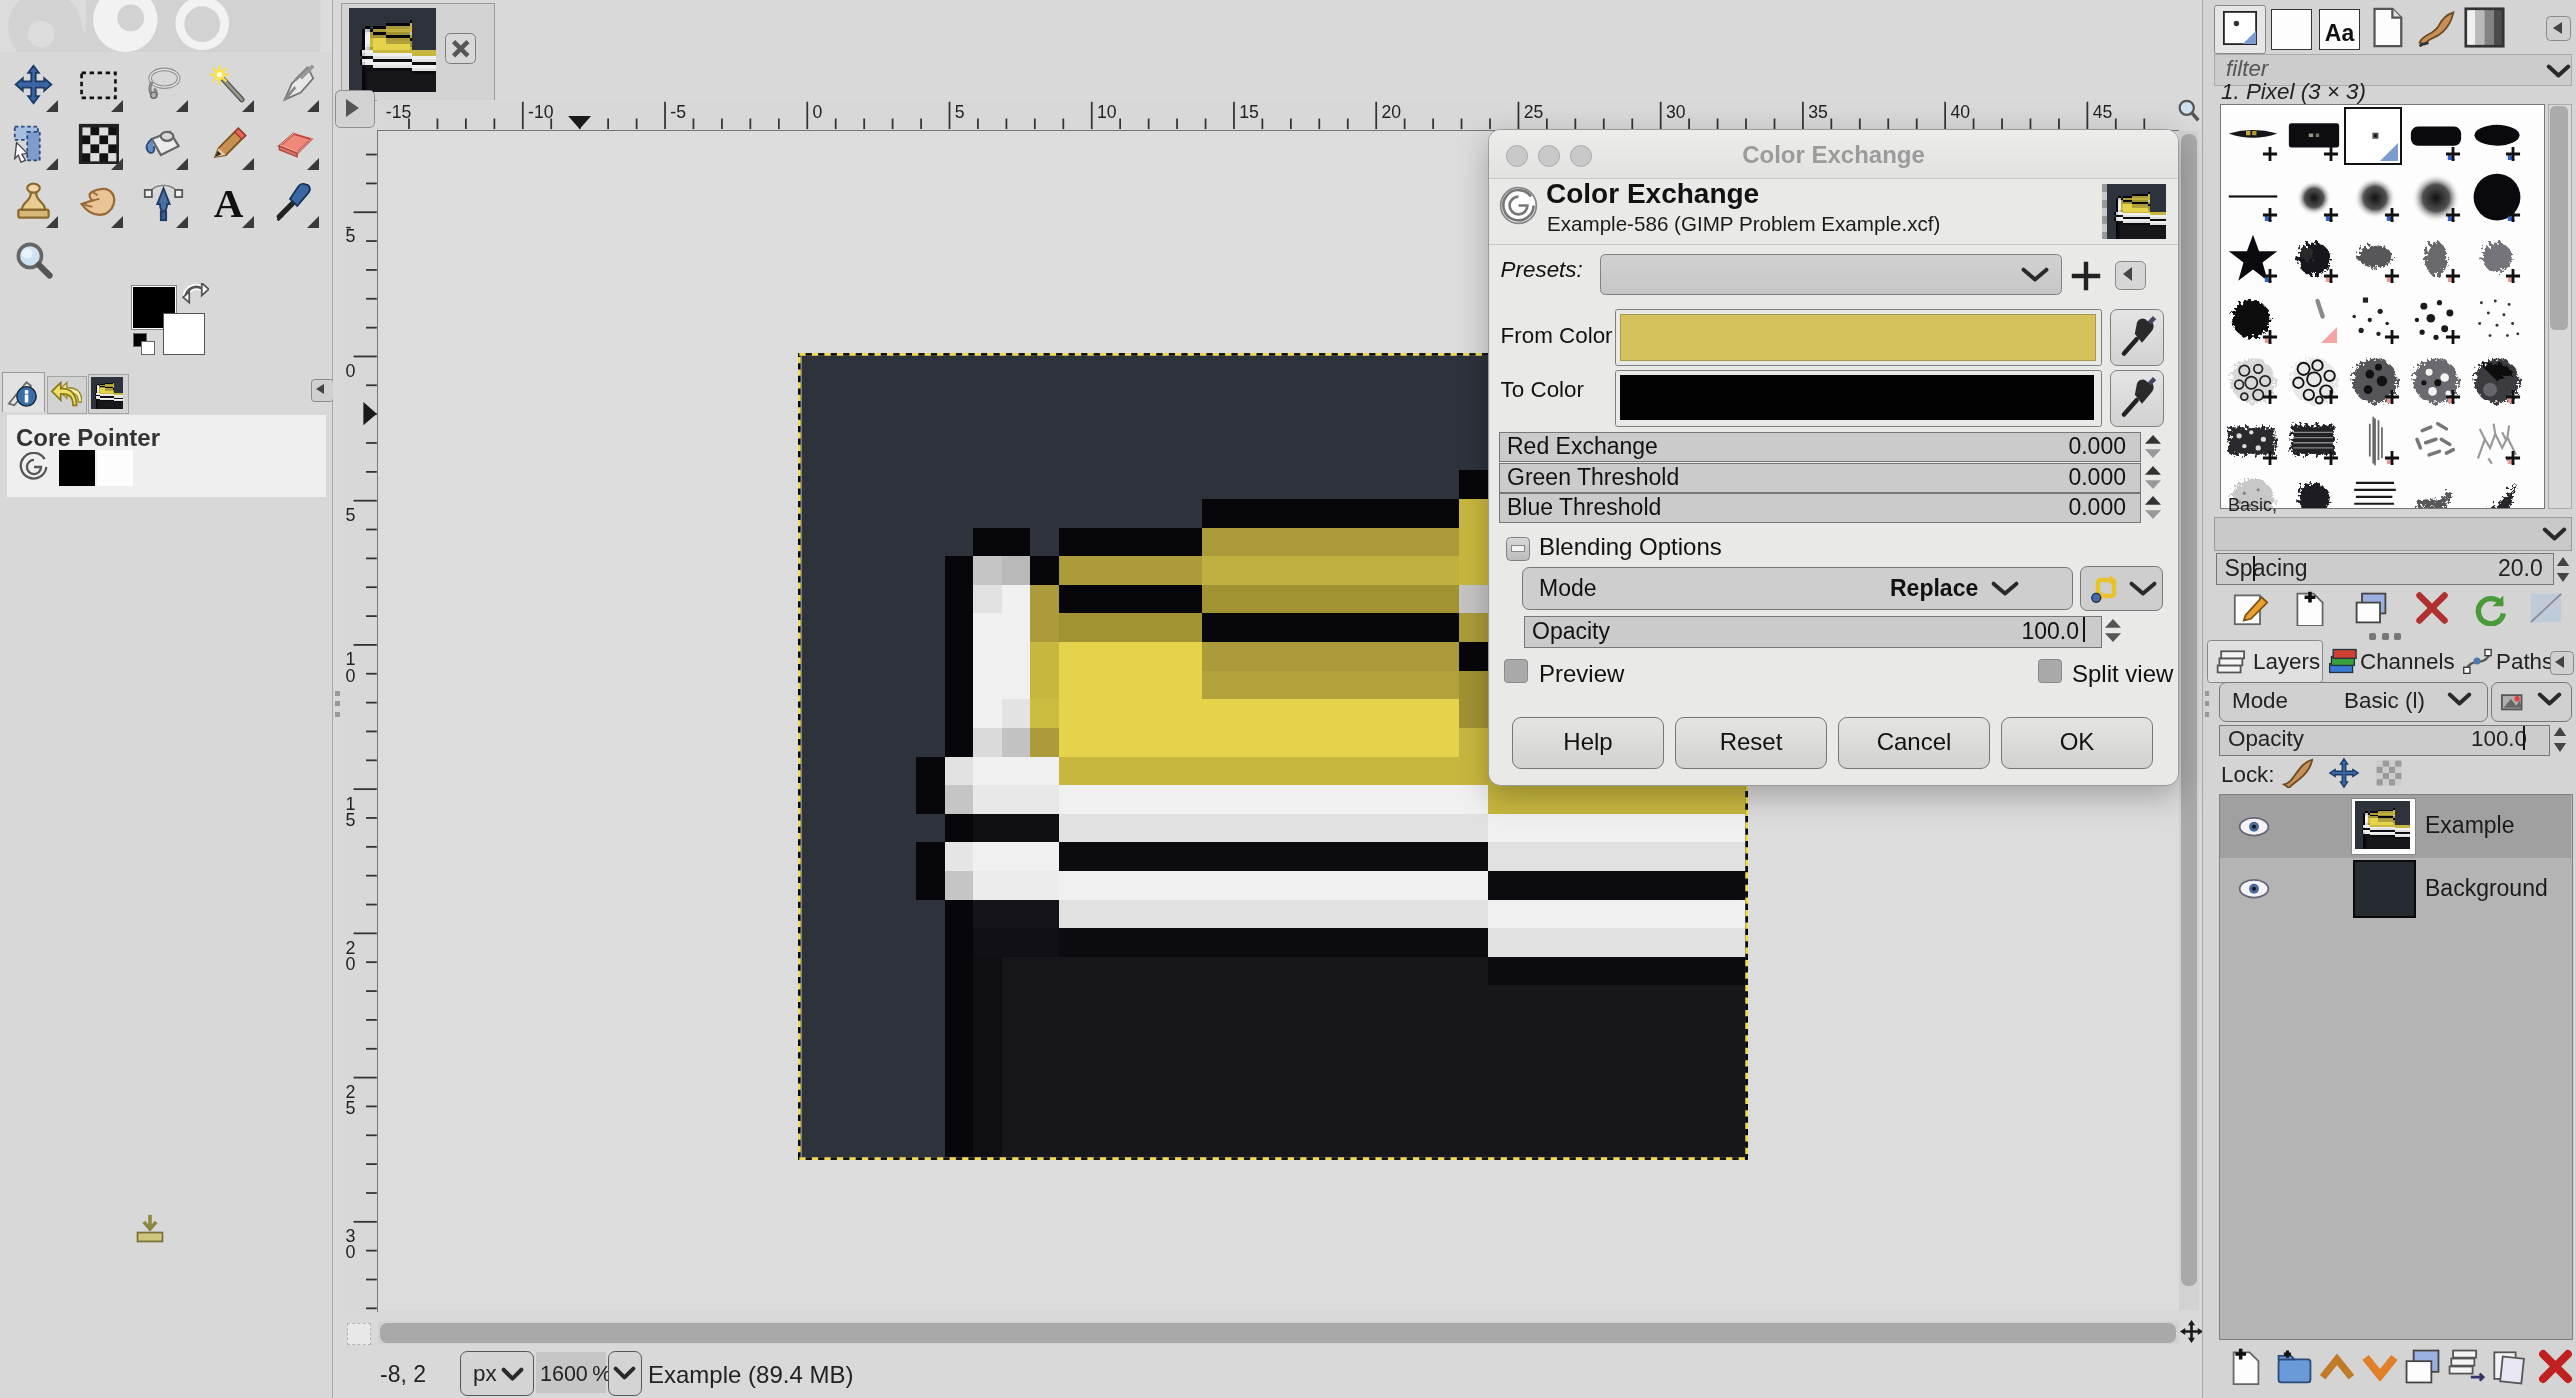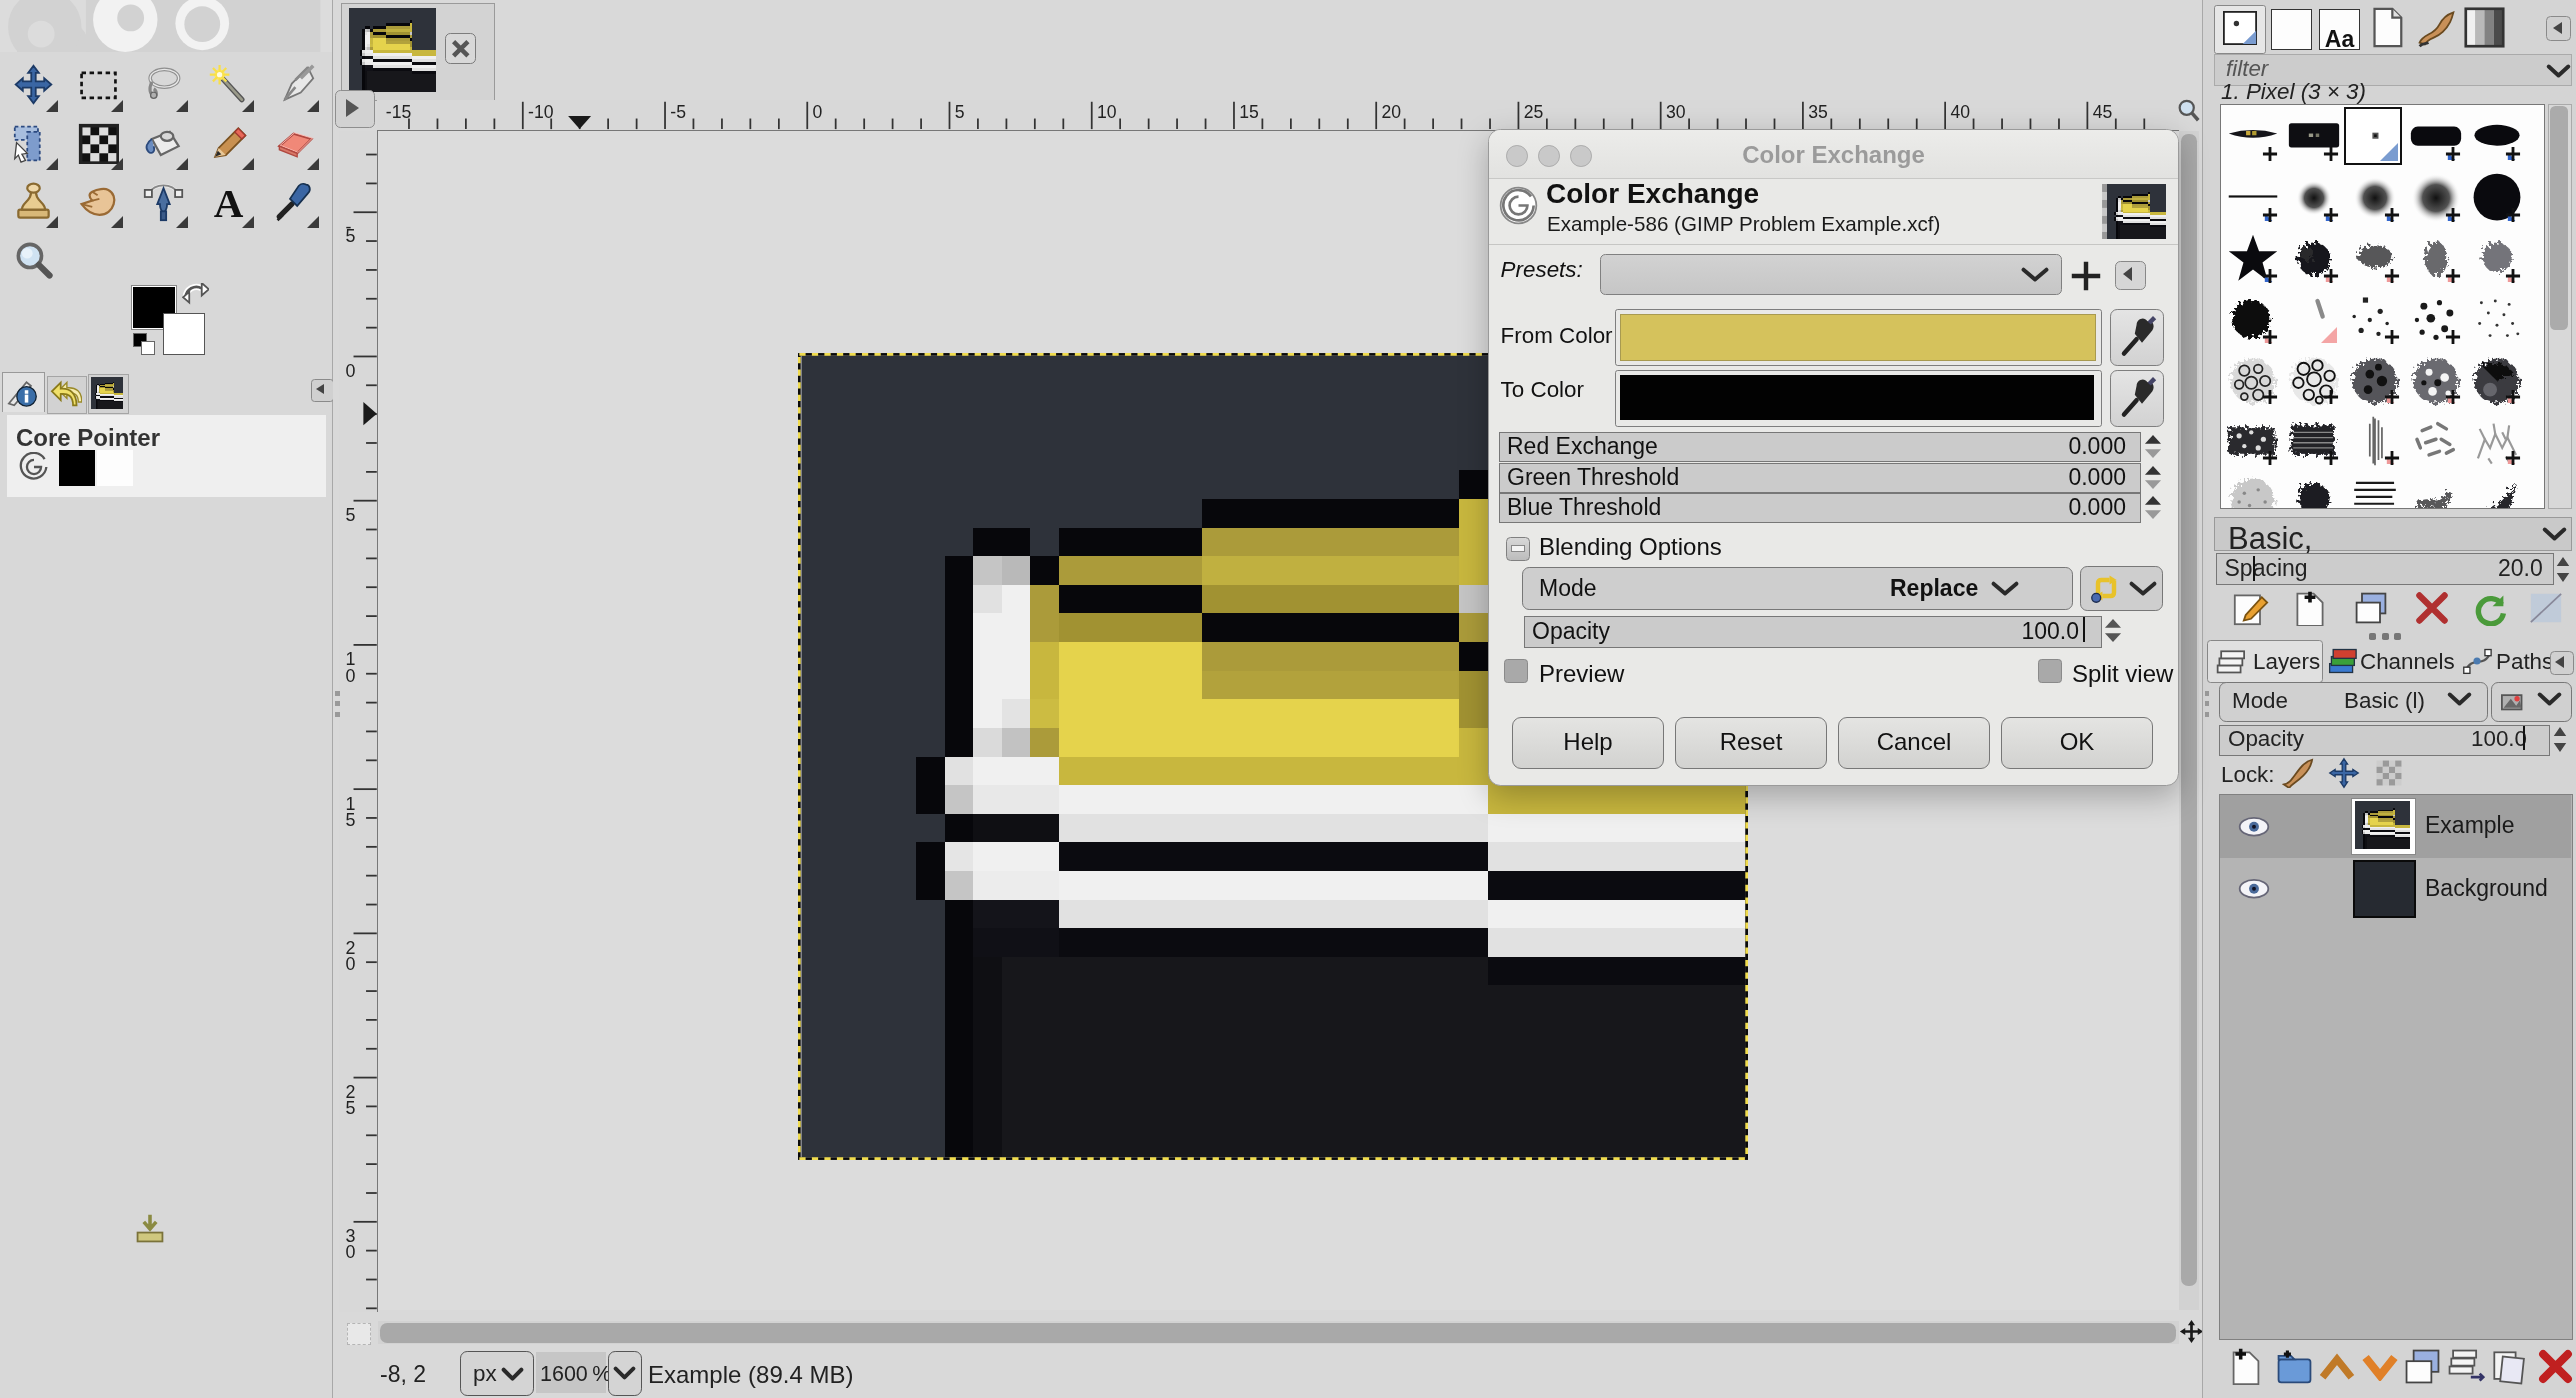--- a/index.html
+++ b/index.html
@@ -491,21 +491,21 @@
 
 <div class="abs" id="rightpanel" style="left:2202px;top:0;width:374px;height:1399px;background:#d4d4d4;border-left:0.9px solid #a8a8a8;">
     <div class="abs" style="left:10.7px;top:5.4px;width:50px;height:47px;background:#e6e6e6;border:1.8px solid #888;border-radius:2.7px;"></div>
     <svg class="abs" style="left:19.7px;top:10.7px" width="34" height="34" viewBox="0 0 38 38">
       <rect x="1" y="1" width="36" height="36" fill="#fff" stroke="#222" stroke-width="2"></rect>
       <circle cx="15" cy="14" r="3" fill="#333"></circle>
       <path d="M37 37 L22 37 L37 22 Z" fill="#7a9cd0"></path>
     </svg>
     <div class="abs" style="left:68px;top:9px;width:39px;height:39px;background:#fdfdfd;border:1.8px solid #333;"></div>
     <div class="abs" style="left:116px;top:9px;width:39px;height:39px;background:#fdfdfd;border:1.8px solid #333;">
-      <div style="font-size:23px;color:#111;text-align:center;margin-top:16px;font-weight:bold;">Aa</div>
+      <div style="font-size:23px;color:#111;text-align:center;margin-top:10px;font-weight:bold;">Aa</div>
     </div>
     <svg class="abs" style="left:166px;top:7.2px" width="36" height="41" viewBox="0 0 40 46">
       <path d="M6 2 H26 L36 12 V44 H6 Z" fill="#fdfdfd" stroke="#555" stroke-width="2.5"></path>
       <path d="M26 2 V12 H36" fill="#e0e0e0" stroke="#555" stroke-width="2.5"></path>
     </svg>
     <svg class="abs" style="left:213px;top:7.2px" width="41" height="41" viewBox="0 0 46 46">
       <path d="M4 40 C8 30 20 32 26 20 C30 12 36 8 42 6 C40 14 38 20 30 28 C22 36 14 34 10 42 Z" fill="#c89058" stroke="#6a4a20" stroke-width="2"></path>
       <path d="M4 44 C8 40 10 42 14 40" stroke="#333" stroke-width="3" fill="none"></path>
     </svg>
     <svg class="abs" style="left:261px;top:7.2px" width="41" height="41" viewBox="0 0 46 46">
@@ -833,21 +833,21 @@
       <svg class="abs" style="left:189px;top:371px" width="52" height="52" viewBox="0 0 60 60">
         <path d="M10 40 C16 16 34 48 46 18 C40 36 26 44 18 36" stroke="#3a3a3e" stroke-width="7" fill="none" opacity="0.85" filter="url(#rough)"></path>
       </svg>
       <svg class="abs" style="left:250px;top:371px" width="52" height="52" viewBox="0 0 60 60">
         <path d="M6 44 C22 42 38 30 52 8 L46 34 C38 44 22 48 10 48 Z" fill="#26262c" filter="url(#rough)"></path>
       </svg>
     </div>
     <div class="abs" style="left:345px;top:104px;width:21.5px;height:403px;background:#d8d8d8;border:0.9px solid #aaa;"></div>
     <div class="abs" style="left:347px;top:106px;width:18px;height:224px;background:#ababab;border-radius:5.4px;"></div>
     <div class="abs" style="left:10.7px;top:517px;width:356px;height:32px;background:#c9c9c9;border:0.9px solid #999;"></div>
-    <div class="abs" style="left:25px;top:521px;font-size:31px;color:#222;">Basic,</div>
+    <div class="abs" style="left:25px;top:495px;font-size:18px;color:#222;">Basic,</div>
     <svg class="abs" style="left:338px;top:526px" width="27" height="16" viewBox="0 0 30 18">
       <polyline points="4,4 15,14 26,4" class="chev"></polyline>
     </svg>
     <div class="abs" style="left:12.5px;top:553px;width:336px;height:30px;background:#cccccc;border:1.8px solid #777;"></div>
     <div class="abs" style="left:21.5px;top:555px;font-size:23px;color:#222;">Spacing</div>
     <div class="abs" style="left:50px;top:556px;width:1.8px;height:25px;background:#111;"></div>
     <div class="abs" style="left:295px;top:555px;font-size:23px;color:#222;">20.0</div>
     <svg class="abs" style="left:352px;top:555px" width="16" height="29" viewBox="0 0 18 32">
       <path d="M9 2 L16 12 H2 Z M9 30 L2 20 H16 Z" fill="#444"></path>
     </svg>

